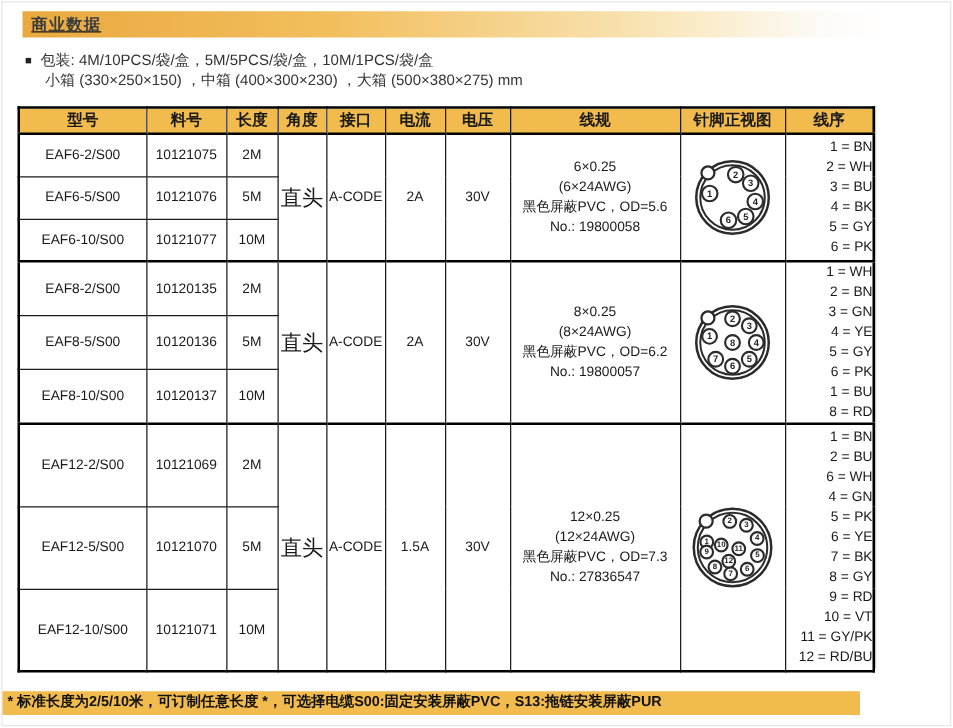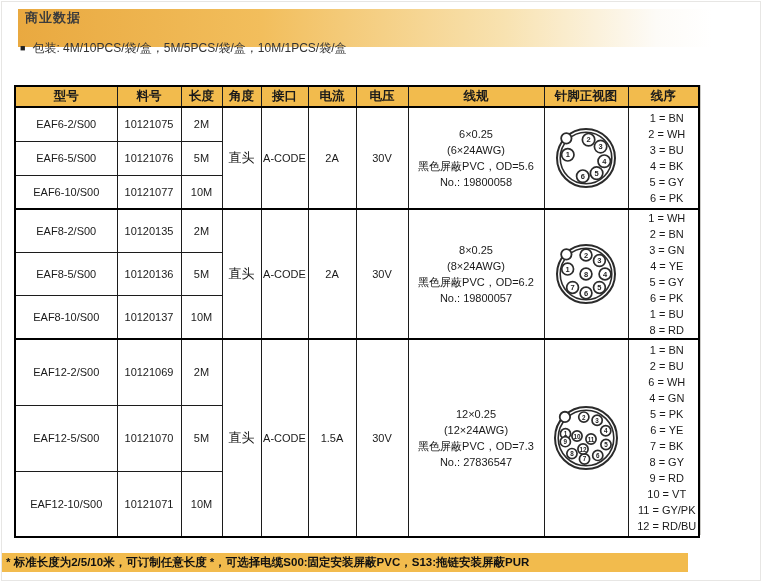--- a/index.html
+++ b/index.html
@@ -5,23 +5,23 @@
   html,body{margin:0;padding:0;}
   body{
     width:762px;height:582px;position:relative;background:#ffffff;
     font-family:"Liberation Sans","DejaVu Sans",sans-serif;color:#1a1a1a;
     overflow:hidden;
   }
   .frame{position:absolute;inset:1px;border:1px solid #e7e6e4;pointer-events:none;}
 
   
   .title-bar{
-    position:absolute;left:18px;top:9px;width:694px;height:38px;
+    position:absolute;left:18px;top:9px;width:694px;height:21px;
     background:linear-gradient(to right,var(--accent-dark,#E9A940) 0%,#F2BE5C 35%,#F8E2B0 70%,#fdfbf7 92%,#ffffff 100%);
-    display:flex;
+    display:flex;align-items:center;text-decoration:underline;
   }
   .title-bar span{font-size:13px;font-weight:600;color:#3c3c3c;padding-left:7px;letter-spacing:1px;}
 
   
   .packaging{position:absolute;left:20px;top:40px;font-size:12px;color:#333;line-height:16px;}
   .pack-row{display:flex;}
   .bullet{font-size:9px;margin-right:7px;line-height:16px;color:#222;}
   .pack-indent{margin-left:16px;}
 
   
@@ -34,23 +34,23 @@
     border:1px solid #1c1c1c;text-align:center;vertical-align:middle;
     font-size:11px;padding:0;color:#1a1a1a;overflow:hidden;
   }
   .product thead th{
     background:var(--accent,#F2BB4D);height:19px;font-size:12.5px;font-weight:700;
     border-bottom:2px solid #000;
     font-family:Liberation Serif, serif;
   }
   tr.h34{height:34px;} tr.h43{height:43px;} tr.h66{height:66px;}
   tr.gstart td{border-top:2px solid #000;}
-  td.cn{font-size:13px;}
+  td.cn{font-size:17px;}
   td.spec div{line-height:16px;}
-  td.seq{text-align:center;padding-left:7px;}
+  td.seq{text-align:right;padding-left:7px;}
   td.seq div{line-height:16px;}
   td.pincell{vertical-align:middle;}
   .pin-svg{display:block;margin:0 auto;}
 
   
   .edge-line{position:absolute;left:700px;top:85px;width:1px;height:450px;background:#cdccc9;}
 
   
   .footnote{
     position:absolute;left:2px;top:553px;width:686px;height:19px;
@@ -66,20 +66,21 @@
 
 <div class="title-bar">
   <span>商业数据</span>
 </div>
 
 <div class="packaging">
   <div class="pack-row">
     <span class="bullet">■</span>
     <span>包装: 4M/10PCS/袋/盒，5M/5PCS/袋/盒，10M/1PCS/袋/盒</span>
   </div>
+  <div class="pack-indent">小箱 (330×250×150) ，中箱 (400×300×230) ，大箱 (500×380×275) mm</div>
 </div>
 
 <table class="product">
   <colgroup>
     <col style="width:102px">
       <col style="width:64px">
       <col style="width:41px">
     <col style="width:39px">
       <col style="width:47px">
       <col style="width:48px">

